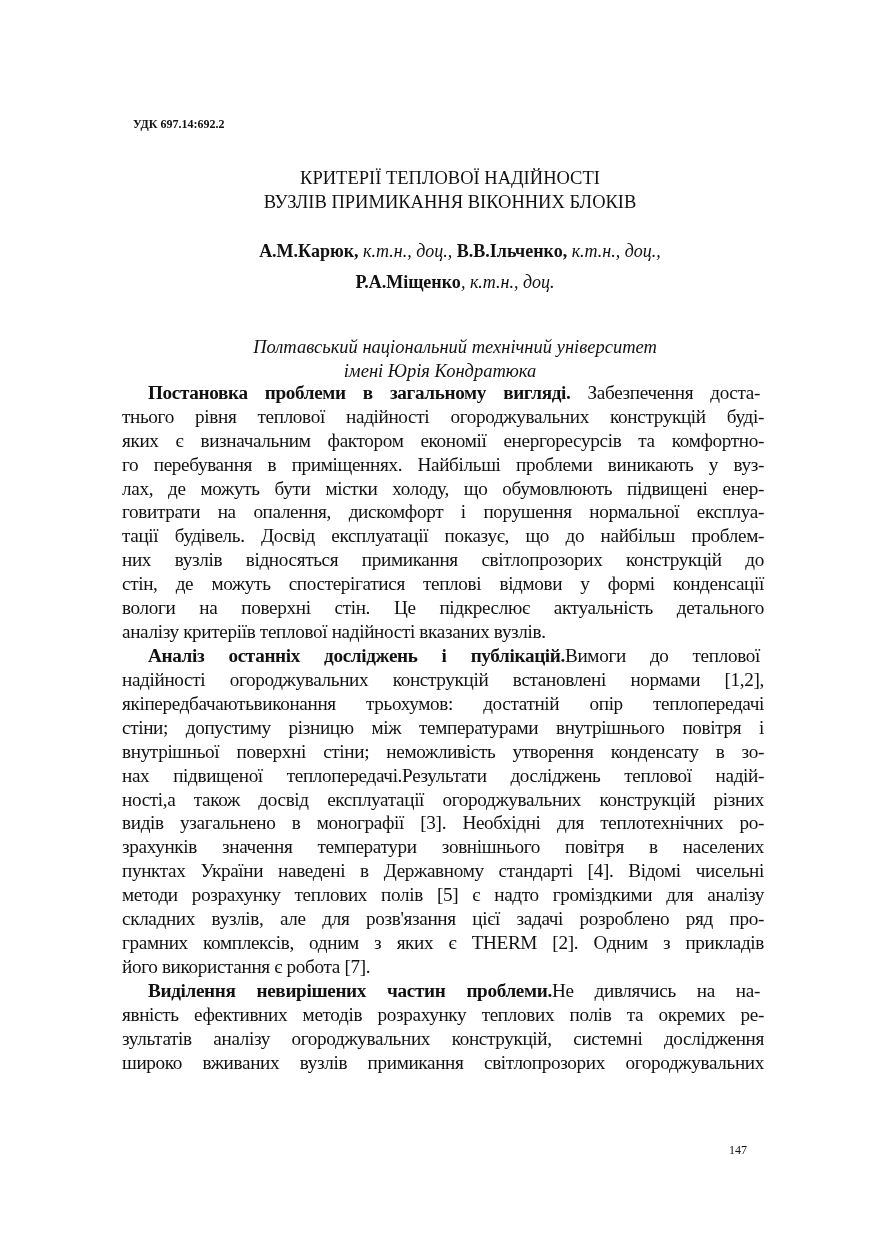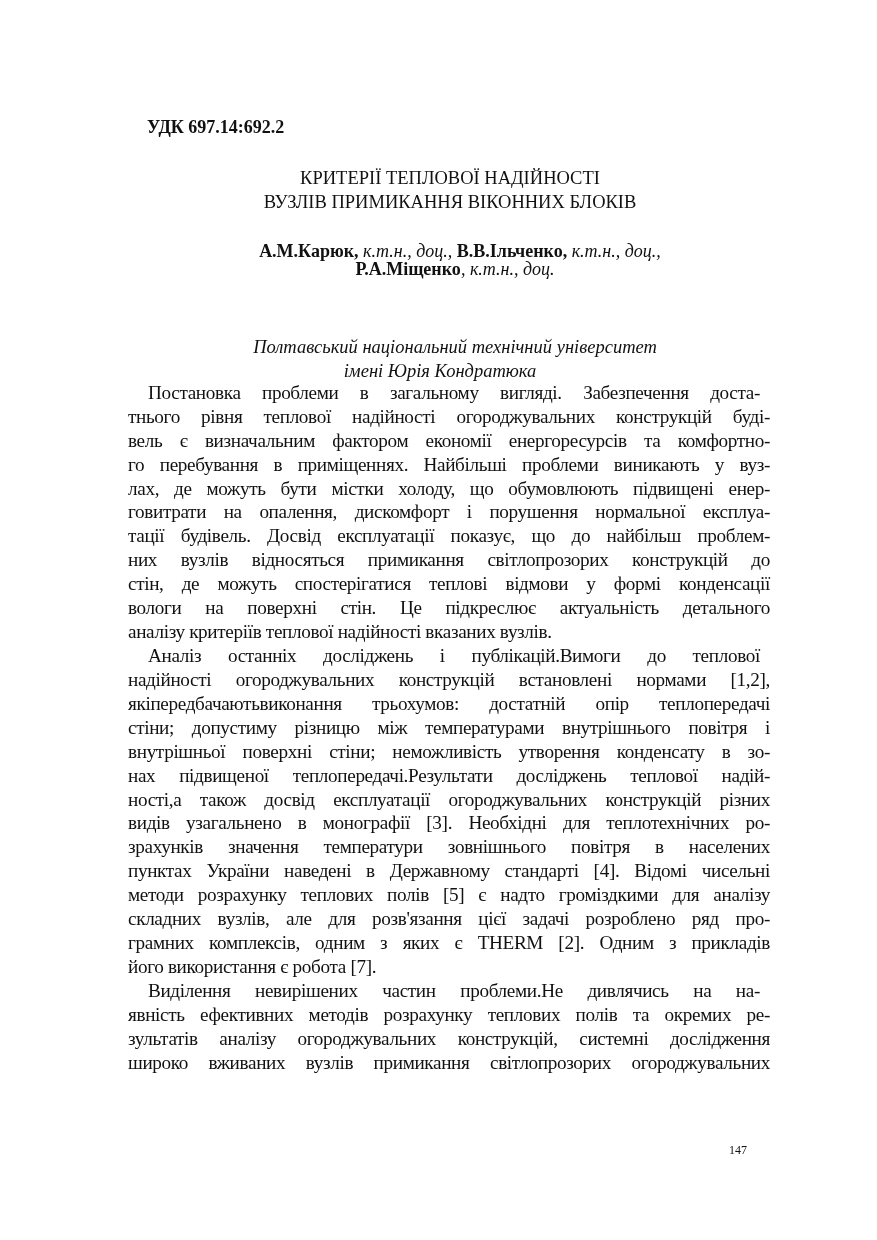--- a/index.html
+++ b/index.html
@@ -1,53 +1,53 @@
 <!DOCTYPE html>
 <html><head>
 <meta charset="utf-8">
 <style>
   html, body { margin: 0; padding: 0; background: #ffffff; }
   body { width: 877px; height: 1240px; position: relative; overflow: hidden;
          font-family: "Liberation Serif", "DejaVu Serif", serif; color: #111; }
-  .udc { position: absolute; left: 147px; top: 117px; font-weight: bold; font-size: 18px; text-align: right; }
+  .udc { position: absolute; left: 133px; top: 117px; font-weight: bold; font-size: 12px; text-align: right; }
   .title { position: absolute; left: 150px; width: 600px; text-align: center; font-weight: normal; font-size: 18.5px; }
   .authors { position: absolute; left: 100px; width: 700px; text-align: center; font-size: 18px; }
   .authors b { font-weight: bold; }
   .authors i { font-style: italic; }
   .affil { position: absolute; left: 100px; width: 700px; text-align: center; font-style: italic; font-size: 18.5px; margin-top: 24px; }
-  .line { position: absolute; left: 128px; width: 642px; height: 24px; font-size: 19.2px; line-height: 24px;
+  .line { position: absolute; left: 122px; width: 642px; height: 24px; font-size: 19.2px; line-height: 24px;
           text-align: justify; text-align-last: justify; white-space: nowrap; letter-spacing: -0.35px; }
   .line.indent { left: 148px; width: 612px; }
   .line.last { text-align-last: left; }
-  .line b { font-weight: normal; margin-top: 32px; }
+  .line b { font-weight: bold; margin-top: 32px; }
   .pagenum { position: absolute; left: 729px; top: 1143px; font-size: 12px; }
 </style>
 </head>
 <body>
 
 <div>
 
   <div class="udc">УДК 697.14:692.2</div>
 
   <div class="title" style="top:168px">КРИТЕРІЇ ТЕПЛОВОЇ НАДІЙНОСТІ</div>
   <div class="title" style="top:192px">ВУЗЛІВ ПРИМИКАННЯ ВІКОННИХ БЛОКІВ</div>
 
   <div class="authors" style="top:241px;left:110px">
     <b>А.М.Карюк,</b><i> к.т.н., доц.,</i><b> В.В.Ільченко,</b><i> к.т.н., доц.,</i>
   </div>
-  <div class="authors" style="top:259px;left:105px">
+  <div class="authors" style="top:272px;left:105px">
     <b>Р.А.Міщенко</b><i>,  к.т.н., доц.</i>
   </div>
 
   <div class="affil" style="top:313px;left:105px">Полтавський національний технічний університет</div>
   <div class="affil" style="top:337px;left:90px">імені Юрія Кондратюка</div>
 
   <div class="line indent" style="top:381px"><b>Постановка проблеми в загальному вигляді.</b><span> Забезпечення доста-</span></div>
   <div class="line" style="top:405px">тнього рівня теплової надійності огороджувальних конструкцій буді-</div>
-  <div class="line" style="top:429px">вель є визначальним фактором економії енергоресурсів та комфортно-</div>
+  <div class="line" style="top:429px">яких є визначальним фактором економії енергоресурсів та комфортно-</div>
   <div class="line" style="top:453px">го перебування в приміщеннях. Найбільші проблеми виникають у вуз-</div>
   <div class="line" style="top:477px">лах, де можуть бути містки холоду, що обумовлюють підвищені енер-</div>
   <div class="line" style="top:500px">говитрати на опалення, дискомфорт і порушення нормальної експлуа-</div>
   <div class="line" style="top:524px">тації будівель. Досвід експлуатації показує, що до найбільш проблем-</div>
   <div class="line" style="top:548px">них вузлів відносяться примикання світлопрозорих конструкцій до</div>
   <div class="line" style="top:572px">стін, де можуть спостерігатися теплові відмови у формі конденсації</div>
   <div class="line" style="top:596px">вологи на поверхні стін. Це підкреслює актуальність детального</div>
   <div class="line last" style="top:620px">аналізу критеріїв теплової надійності вказаних вузлів.</div>
 
   <div class="line indent" style="top:644px"><b>Аналіз останніх досліджень і публікацій.</b><span>Вимоги до теплової</span></div>

